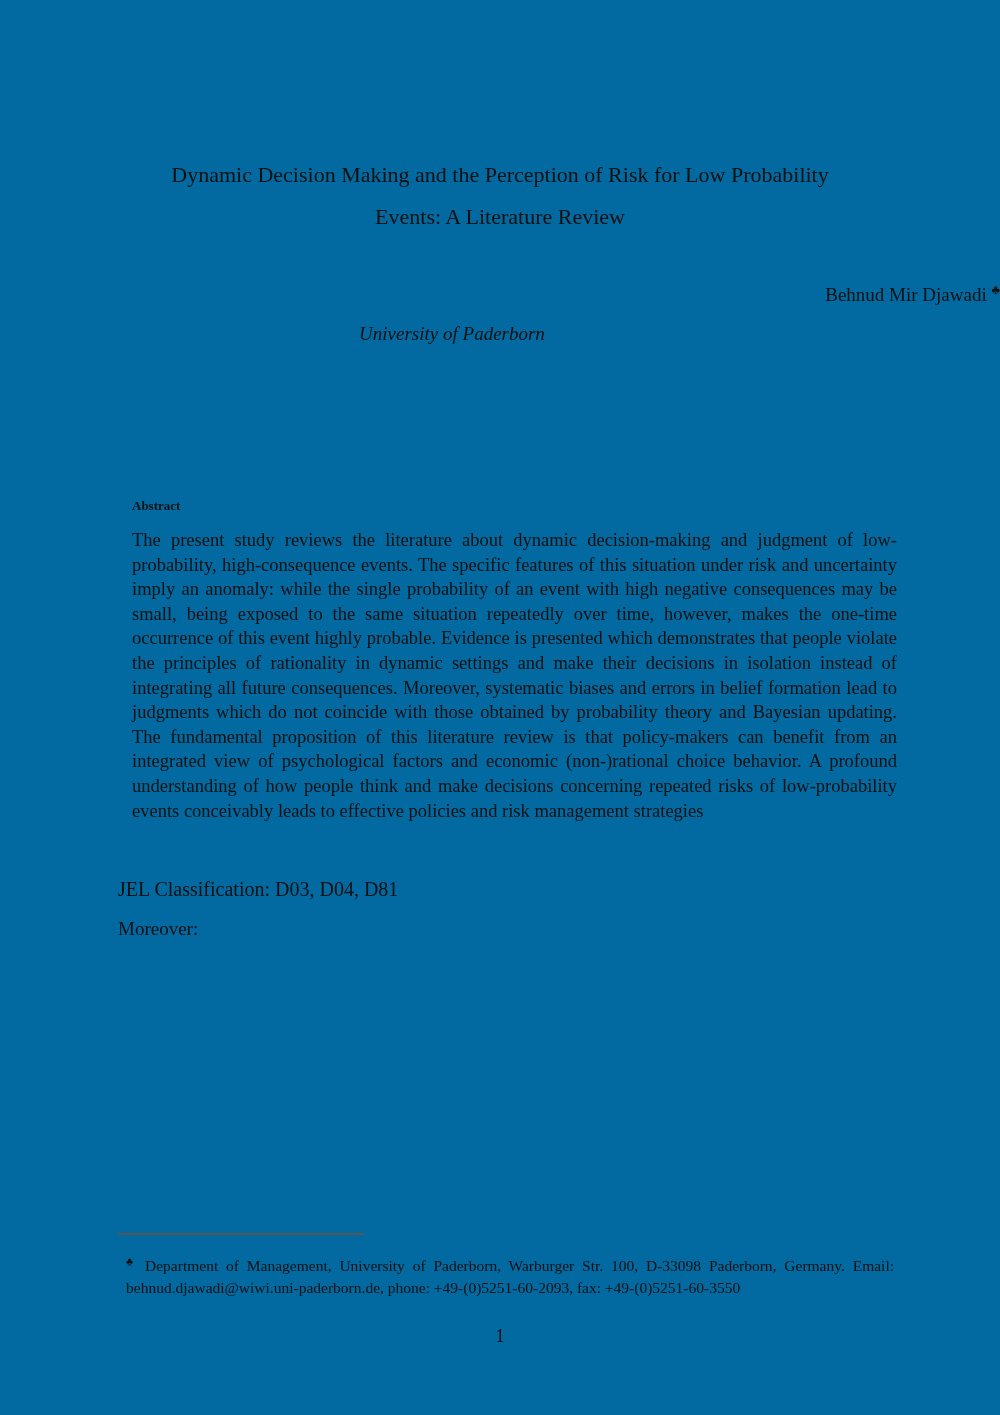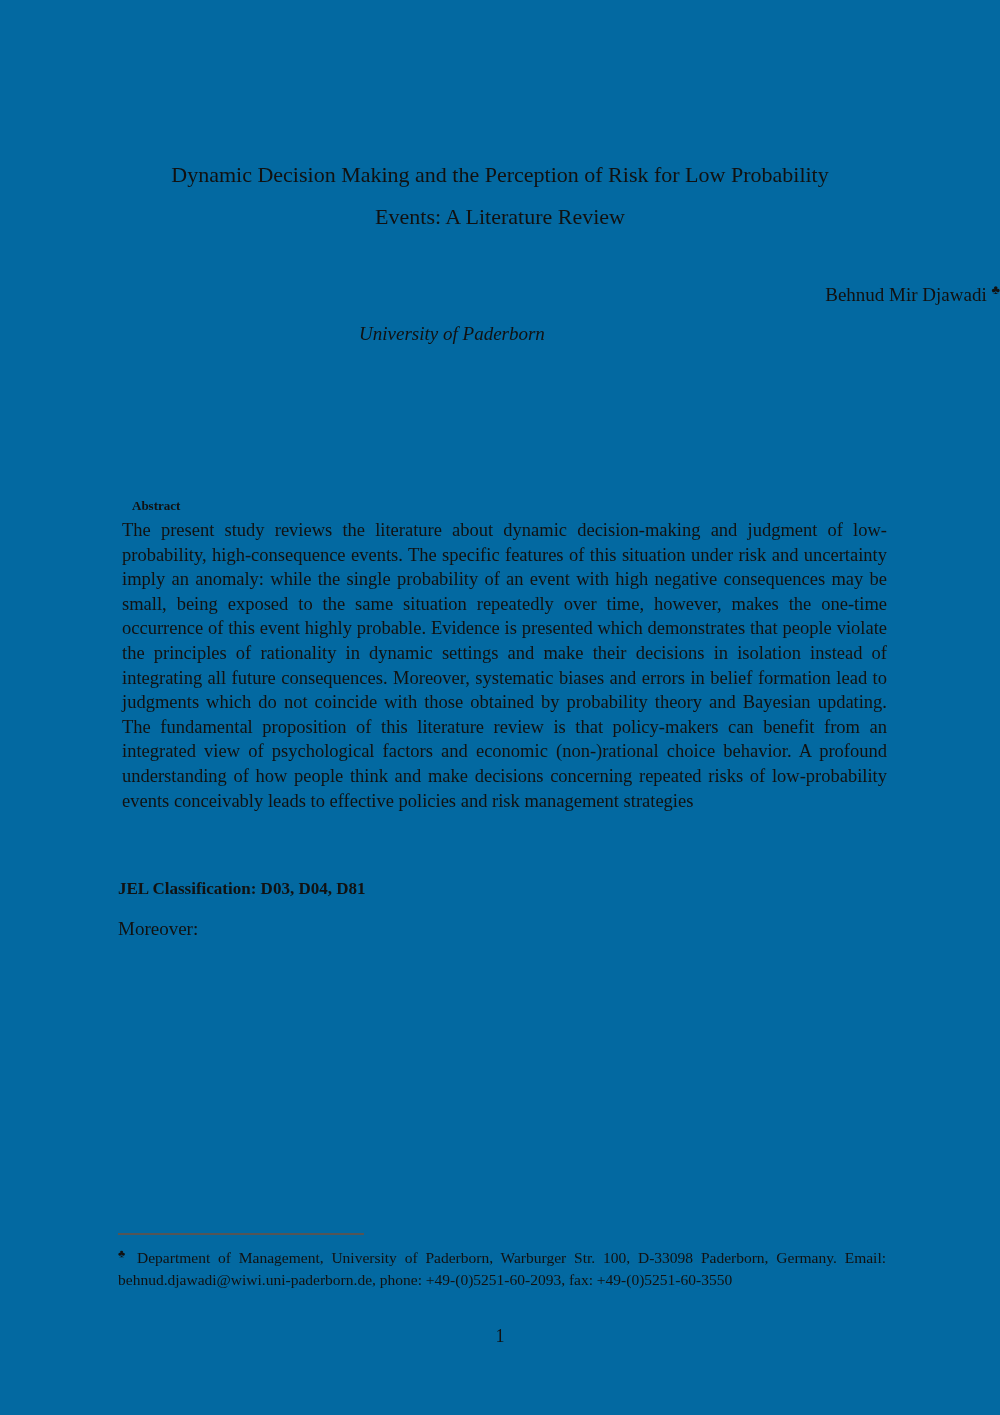--- a/index.html
+++ b/index.html
@@ -62,31 +62,30 @@
   }
   .abstract-body {
     position: absolute;
     top: 514px;
     left: 118px;
     width: 765px;
     font-size: 18.5px;
     line-height: 24.6px;
     text-align: justify;
     text-justify: inter-word;
-    margin: 4px;
+    margin: 14px;
     font-family: Liberation Serif, serif;
   }
   .jel-line {
     position: absolute;
     top: 877px;
     left: 118px;
     width: 765px;
-    font-size: 17px;
+    font-size: 20px;
     line-height: 24px;
-    font-weight: bold;
   }
   .keywords-block {
     position: absolute;
     top: 917px;
     left: 118px;
     width: 765px;
     display: flex;
     align-items: flex-start;
     font-size: 19px;
     line-height: 24.6px;
@@ -109,21 +108,21 @@
   }
   .footnote-text {
     position: absolute;
     top: 1247px;
     left: 118px;
     width: 768px;
     font-size: 15.5px;
     line-height: 21.5px;
     text-align: justify;
     text-justify: inter-word;
-    margin: 0;
+    margin: 8px;
   }
   .footnote-text sup {
     font-size: 11px;
     vertical-align: super;
     line-height: 0;
   }
   .page-number {
     position: absolute;
     top: 1326px;
     left: 0;

